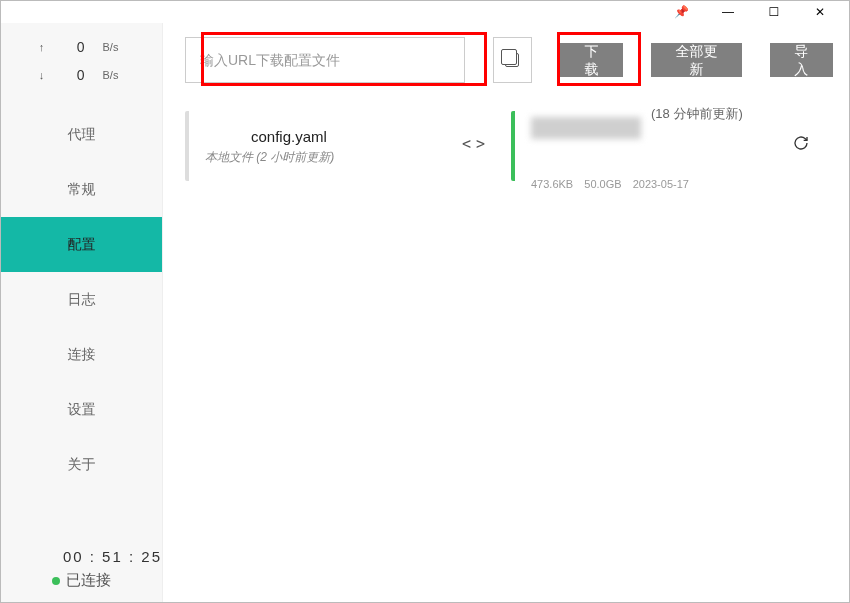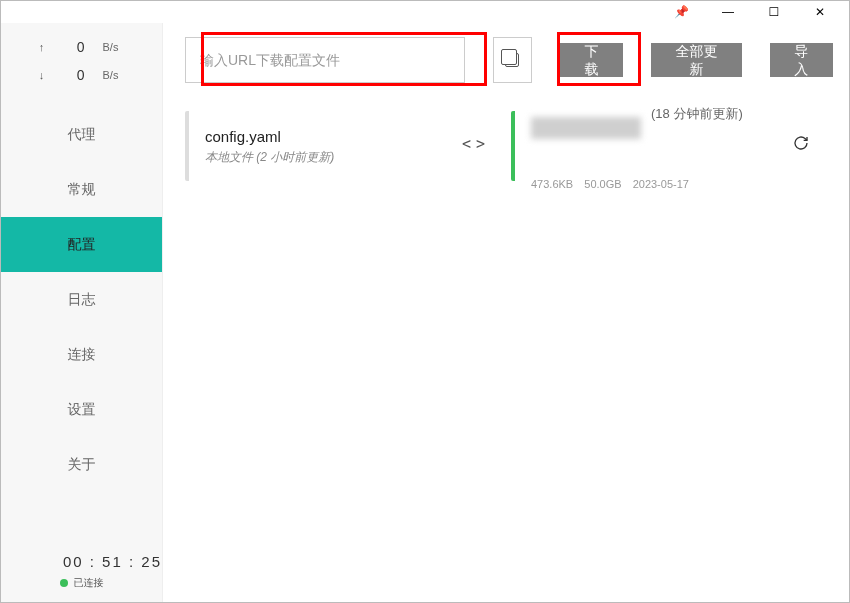--- a/index.html
+++ b/index.html
@@ -13,37 +13,37 @@
 .speed-block { padding: 10px 0 4px 0; }
 .speed-row { display: flex; align-items: center; height: 28px; justify-content: center; gap: 18px; }
 .speed-arrow { width: 10px; text-align: center; font-size: 11px; color: #555; }
 .speed-val { width: 20px; text-align: right; font-size: 14px; color: #333; font-weight: 500; }
 .speed-unit { width: 24px; font-size: 11px; color: #666; text-align: left; }
 .nav { margin-top: 14px; }
 .nav-item { height: 55px; display: flex; align-items: center; justify-content: center; font-size: 14px; color: #666; cursor: pointer; }
 .nav-item.active { background: #14b8a6; color: #222; font-weight: 500; }
 .bottom-status { position: absolute; bottom: 12px; left: 0; right: 0; text-align: right; }
 .timer { font-size: 15px; color: #333; letter-spacing: 2px; margin-bottom: 6px; }
-.conn { font-size: 10px; color: #555; display: flex; align-items: center; justify-content: center; gap: 6px; }
+.conn { font-size: 15px; color: #555; display: flex; align-items: center; justify-content: center; gap: 6px; }
 .dot { width: 8px; height: 8px; border-radius: 50%; background: #3bbf5a; display: inline-block; }
 .main { flex: 1; padding: 14px 16px 0 22px; background: #fff; }
 .top-row { display: flex; align-items: center; gap: 28px; }
 .url-input { flex: 0 0 280px; height: 46px; border: 1px solid #ccc; padding: 0 14px; font-size: 14px; color: #333; outline: none; }
 .url-input::placeholder { color: #999; }
 .url-highlight { position: absolute; border: 3px solid #ff0000; pointer-events: none; }
 .hl1 { width: 286px; height: 54px; top: 31px; left: 200px; }
 .hl2 { width: 84px; height: 54px; top: 31px; left: 556px; }
 .copy-btn { width: 40px; height: 46px; border: 1px solid #ccc; background: #fff; display: flex; align-items: center; justify-content: center; cursor: pointer; }
 .copy-icon { width: 14px; height: 14px; border: 1.5px solid #555; position: relative; border-radius: 2px; }
 .copy-icon::after { content: ""; position: absolute; width: 14px; height: 14px; border: 1.5px solid #555; top: -5px; left: -5px; background: #fff; border-radius: 2px; }
 .gray-btn { height: 34px; padding: 0 18px; background: #808080; color: #fff; border: none; font-size: 14px; cursor: pointer; }
 .cards { display: flex; gap: 16px; margin-top: 28px; }
 .card { flex: 0 0 310px; height: 70px; border-left: 4px solid #ddd; background: #fff; border-radius: 2px; padding: 10px 14px 8px 16px; position: relative; display: flex; flex-direction: column; justify-content: center; }
 .card.selected { border-left-color: #3bbf5a; }
-.card .title-row { display: flex; align-items: center; }
+.card .title-row { display: flex; align-items: center; margin-left: 46px; }
 .card .title { font-size: 15px; color: #222; }
 .card .sub { font-size: 12px; color: #888; margin-top: 4px; font-style: italic; }
 .card .action { position: absolute; right: 12px; top: 24px; font-size: 15px; color: #555; cursor: pointer; }
 .card .refresh { position: absolute; right: 12px; top: 24px; cursor: pointer; }
 .refresh svg { width: 16px; height: 16px; }
 .blur1 { width: 110px; height: 22px; position: absolute; top: 6px; left: 16px; background: #cfcfcf; filter: blur(3px); }
 .card2 .title { margin-left: 120px; font-size: 13px; color: #666; }
 .card2 .sub2 { font-size: 11px; color: #999; margin-top: 20px; }
 .card2 .sub2 span { margin-right: 8px; }
 .code-icon { font-family: monospace; letter-spacing: -2px; }

